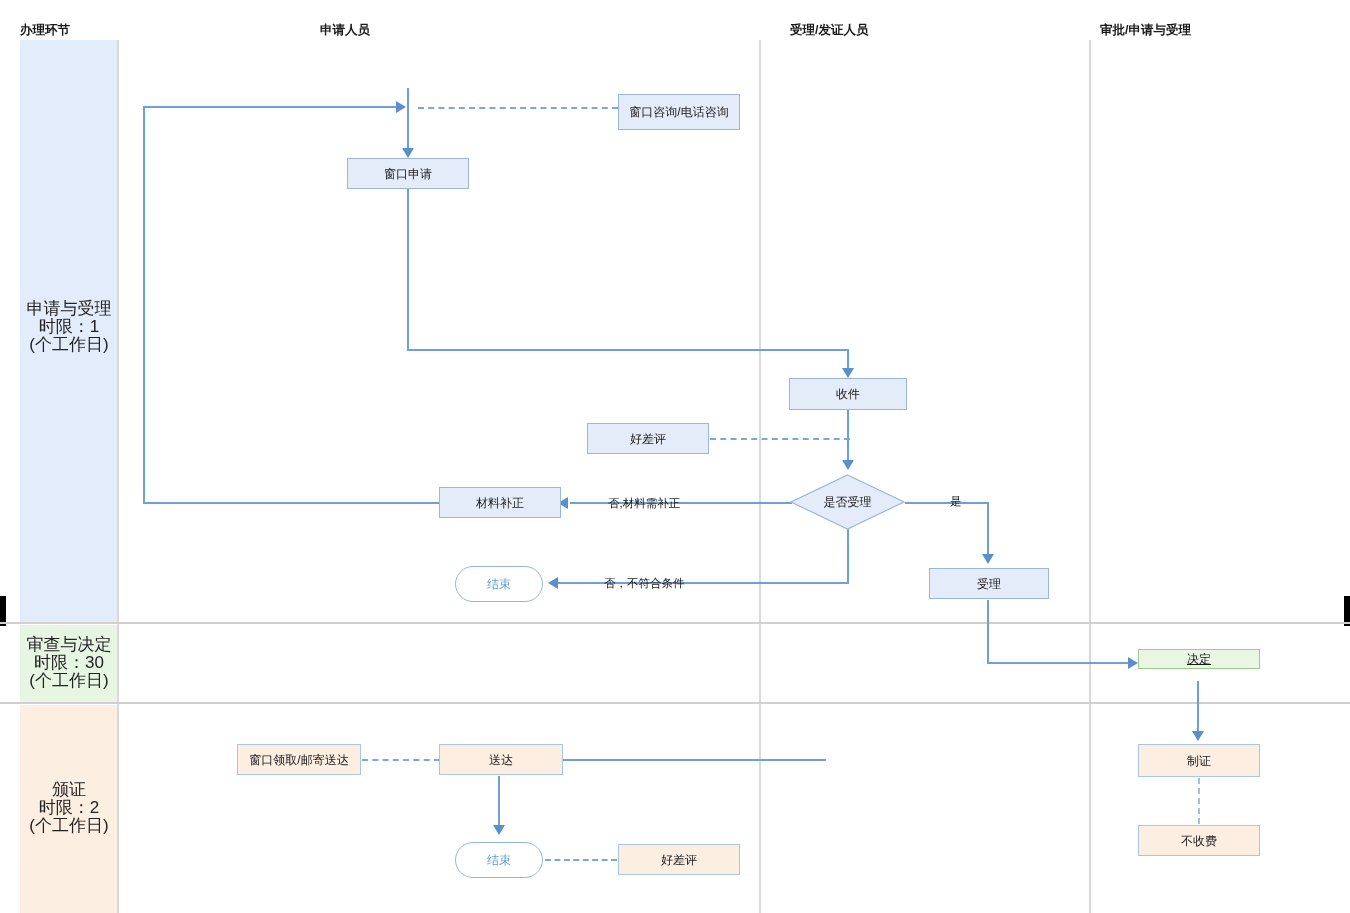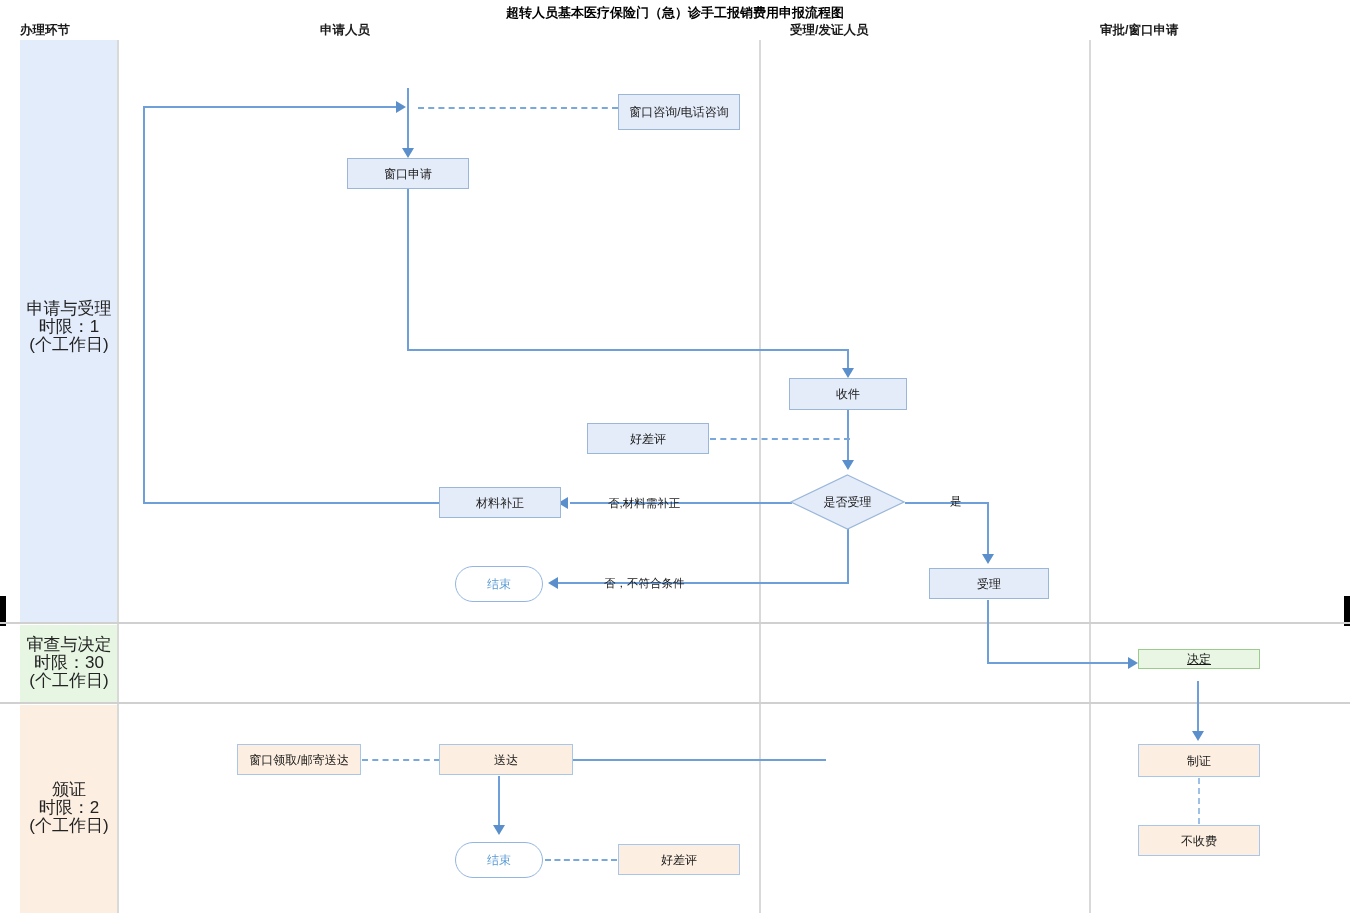--- a/index.html
+++ b/index.html
@@ -149,26 +149,25 @@
     color: #1a1a1a;
     background: transparent;
     white-space: nowrap;
   }
 </style>
 </head>
 <body>
 
 <div id="canvas">
 
-  <div class="title">超转人员基本医疗保险门（急）诊手工报销费用申报流程图</div>
 
   <div class="lane-header" style="left:20px;  top:22px; width:98px;">办理环节</div>
   <div class="lane-header" style="left:320px; top:22px; width:180px;">申请人员</div>
   <div class="lane-header" style="left:790px; top:22px; width:200px;">受理/发证人员</div>
-  <div class="lane-header" style="left:1100px;top:22px; width:200px;">审批/窗口申请</div>
+  <div class="lane-header" style="left:1100px;top:22px; width:200px;">审批/申请与受理</div>
 
   <div class="edge-black" style="left:0px;    top:596px; height:30px;"></div>
   <div class="edge-black" style="left:1344px; top:596px; height:30px;"></div>
 
   <div class="stage-strip" style="top:40px;  height:583px; background:#e3ecfb;"></div>
   <div class="stage-strip" style="top:625px; height:78px;  background:#e6f6e3;"></div>
   <div class="stage-strip" style="top:705px; height:208px; background:#fceee1;"></div>
 
   <div class="stage-label" style="top:300px;">申请与受理
 时限：1
@@ -262,21 +261,21 @@
 
   <div class="node blue" style="left:929px; top:568px; width:120px; height:31px;">受理</div>
 
   <div class="node green" style="left:1138px; top:649px; width:122px; height:20px;text-decoration:underline;">决定</div>
 
   <div class="node orange" style="left:1138px; top:744px; width:122px; height:33px;">制证</div>
 
   <div class="node orange" style="left:1138px; top:825px; width:122px; height:31px;">不收费</div>
 
 
-  <div class="node orange" style="left:439px; top:744px; width:134px; height:31px;">送达</div>
+  <div class="node orange" style="left:439px; top:744px; width:124px; height:31px;">送达</div>
 
   <div class="node orange" style="left:237px; top:744px; width:124px; height:31px;">窗口领取/邮寄送达</div>
 
   <div class="node terminator" style="left:455px; top:842px; width:88px; height:36px;">结束</div>
 
   <div class="node orange" style="left:618px; top:844px; width:122px; height:31px;">好差评</div>
 
 </div>
 
 </body></html>

